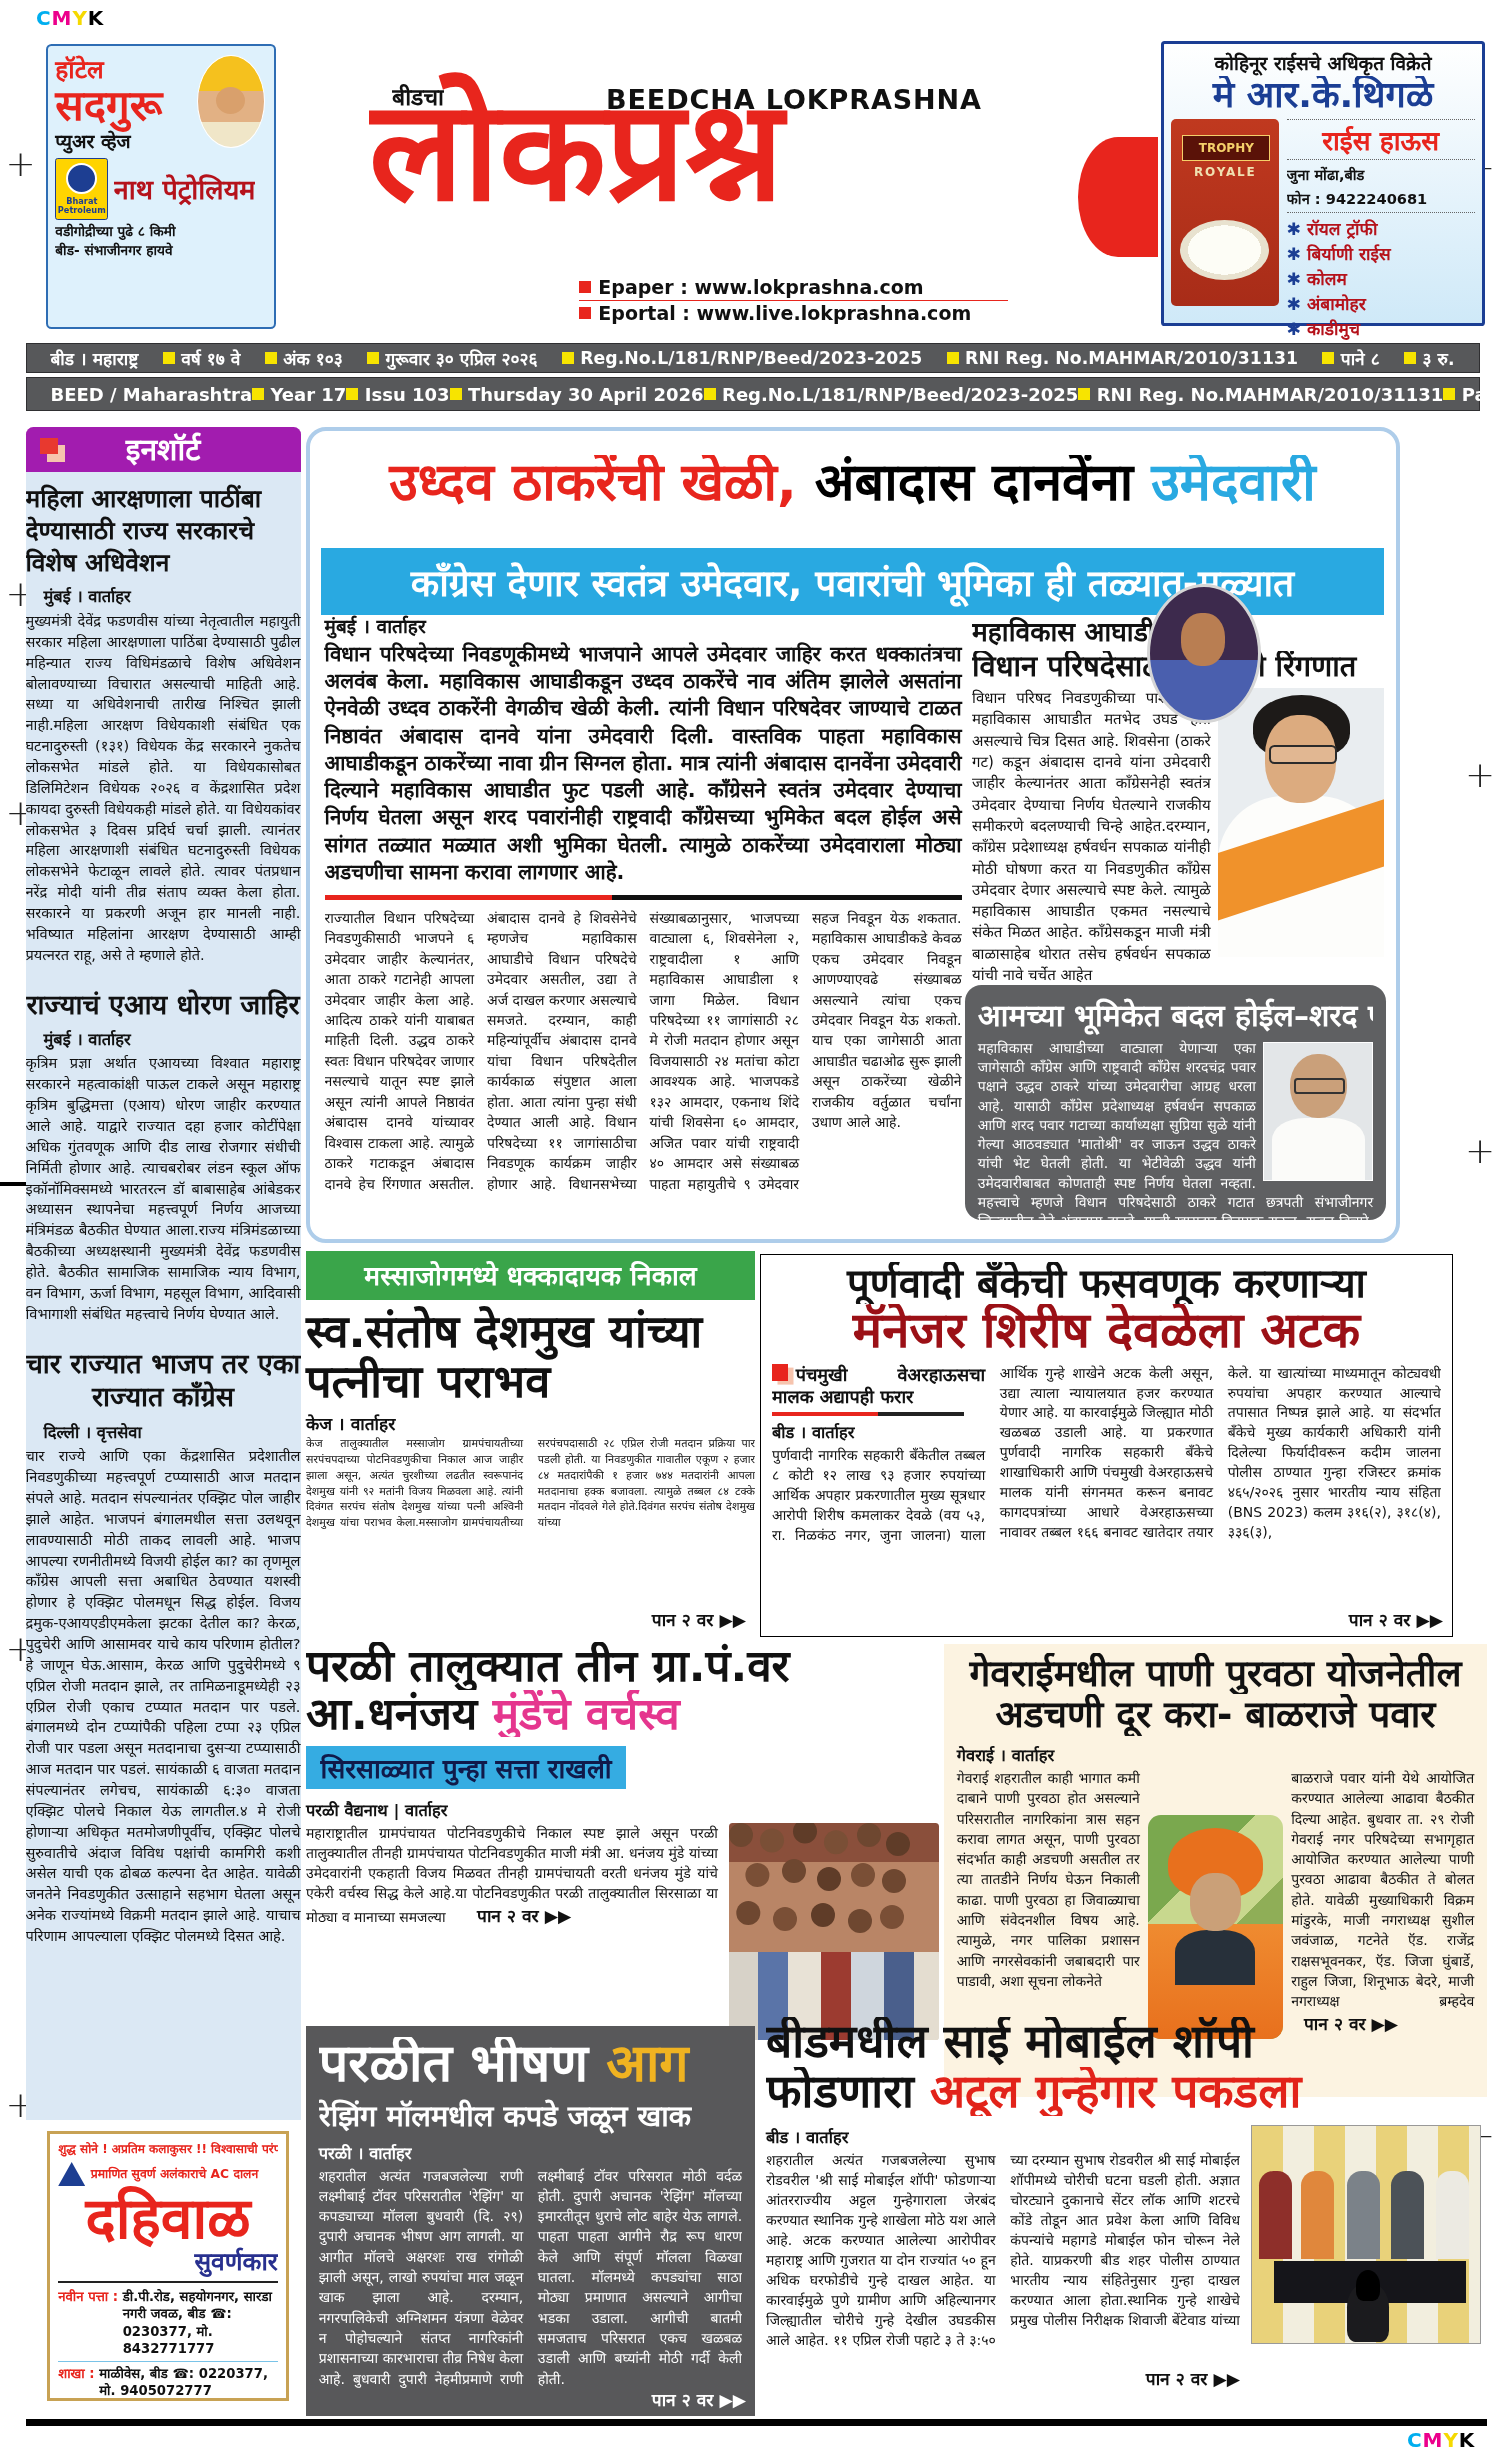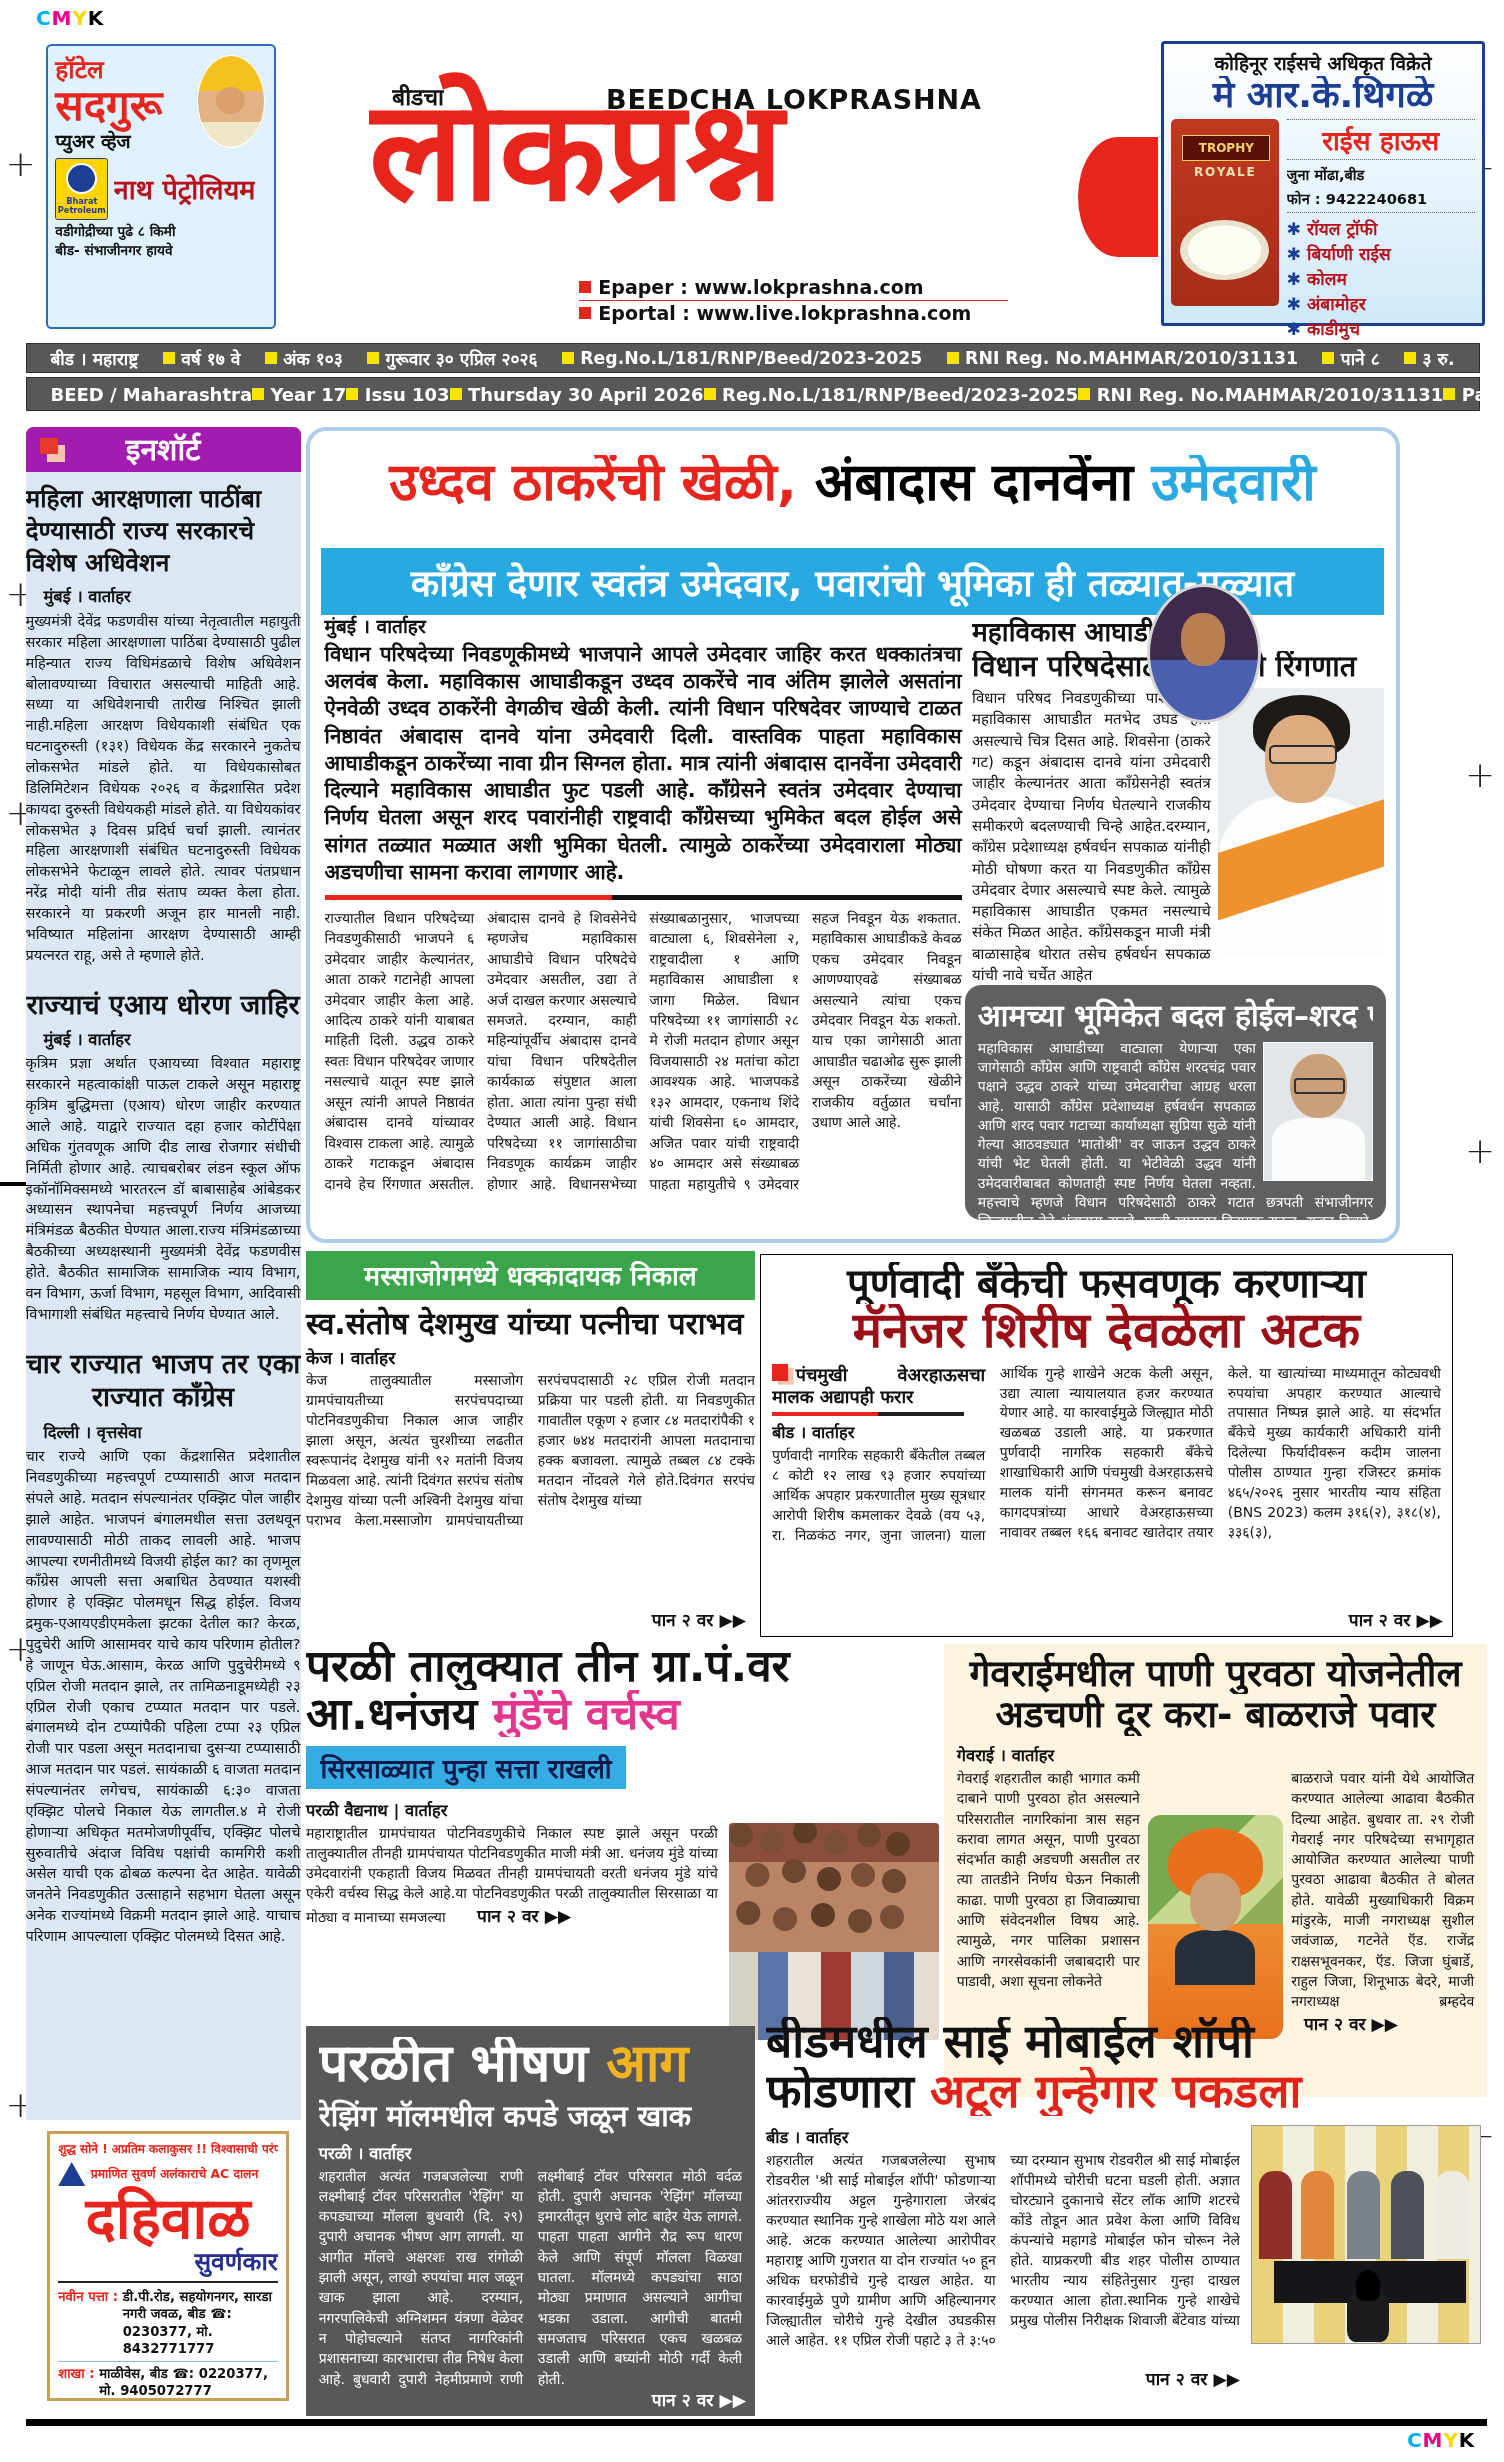--- a/index.html
+++ b/index.html
@@ -126,23 +126,23 @@
   .pw-title{font-size:30px;font-weight:bold;white-space:nowrap;overflow:hidden;}
   .pw-body{font-size:14px;line-height:1.38;text-align:justify;margin-top:3.6px;}
   .pawar-ph{float:right;width:108px;height:137px;margin:3.6px 0 5.5px 7.3px;background:#e3e6e8;position:relative;overflow:hidden;border:0.9px solid #fff;}
   .pw-head{position:absolute;left:25.5px;top:11px;width:57px;height:64px;border-radius:48%;background:#caa07a;}
   .pw-glass{position:absolute;left:30px;top:35px;width:47px;height:12px;border:2.7px solid #333;border-radius:3.6px;}
   .pw-shirt{position:absolute;left:7.3px;top:75px;width:93px;height:62px;background:#fbfbf9;border-radius:35% 35% 0 0;}
   
   .massajog{left:306px;top:1251px;width:449px;height:385px;}
   .ms-kicker{background:#3aa54a;color:#fff;font-size:26.4px;font-weight:bold;text-align:center;padding:6.4px 0;
              white-space:nowrap;overflow:hidden;}
-  .ms-h{font-size:30px;font-weight:bold;line-height:1.1;margin-top:7.3px;}
+  .ms-h{font-size:45px;font-weight:bold;line-height:1.1;margin-top:7.3px;}
   .ms-byline{font-size:17.3px;font-weight:bold;margin:5.5px 0 1.8px;}
-  .ms-body{column-count:2;column-gap:14.6px;font-size:14px;line-height:1.43;text-align:justify;height:171px;overflow:hidden;}
+  .ms-body{column-count:2;column-gap:14.6px;font-size:11px;line-height:1.43;text-align:justify;height:171px;overflow:hidden;}
   .more{font-size:17.3px;font-weight:bold;text-align:right;}
   .more-abs{position:absolute;right:9px;bottom:5.5px;}
   
   .bank{left:760px;top:1254px;width:693px;height:383px;border:1.8px solid #000;padding:7.3px 11px;box-sizing:border-box;}
   .bk-h1{font-size:40px;font-weight:bold;text-align:center;line-height:1.05;white-space:nowrap;overflow:hidden;}
   .bk-h2{color:#9b1016;font-size:49px;font-weight:bold;text-align:center;line-height:1.1;white-space:nowrap;overflow:hidden;}
   .bk-cols{column-count:3;column-gap:14.6px;font-size:14px;line-height:1.42;text-align:justify;height:248px;overflow:hidden;margin-top:5.5px;}
   .bk-sub{font-size:18px;font-weight:bold;line-height:1.25;}
   .bk-sub .sq{display:inline-block;width:16.4px;height:16.4px;background:#e8251d;box-shadow:5.5px 3.6px 0 #f6c4ae;margin-right:7.3px;}
   .bk-subline{height:3.6px;width:192px;background:linear-gradient(to right,#e8251d 0 55%,#222 55%);margin:3.6px 0 5.5px;}

